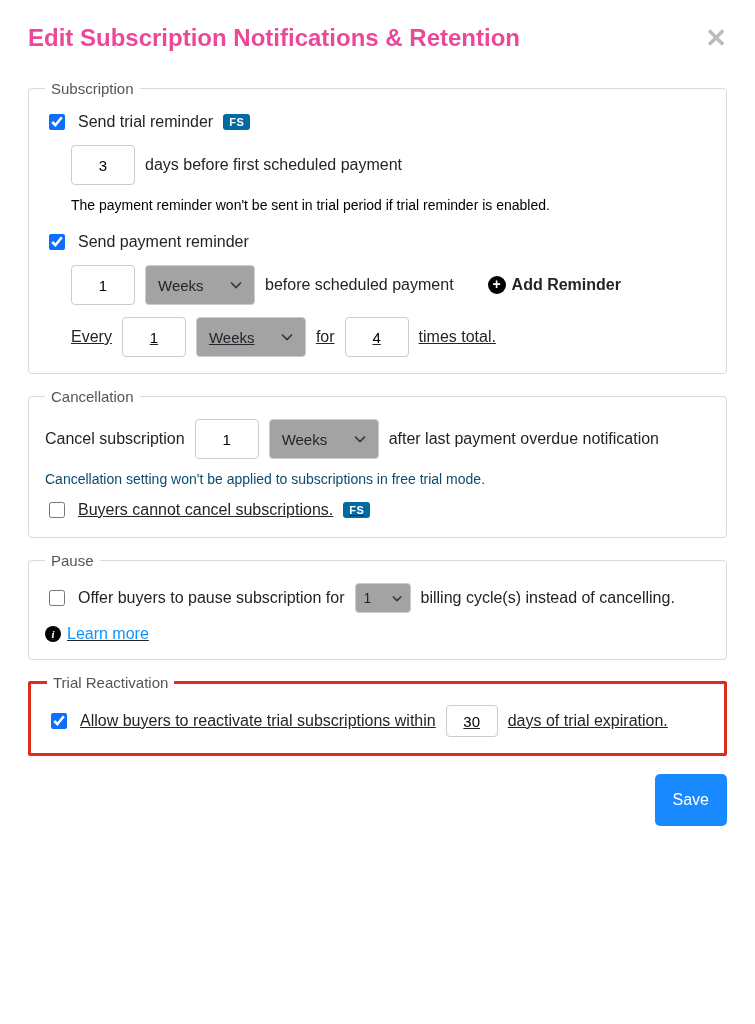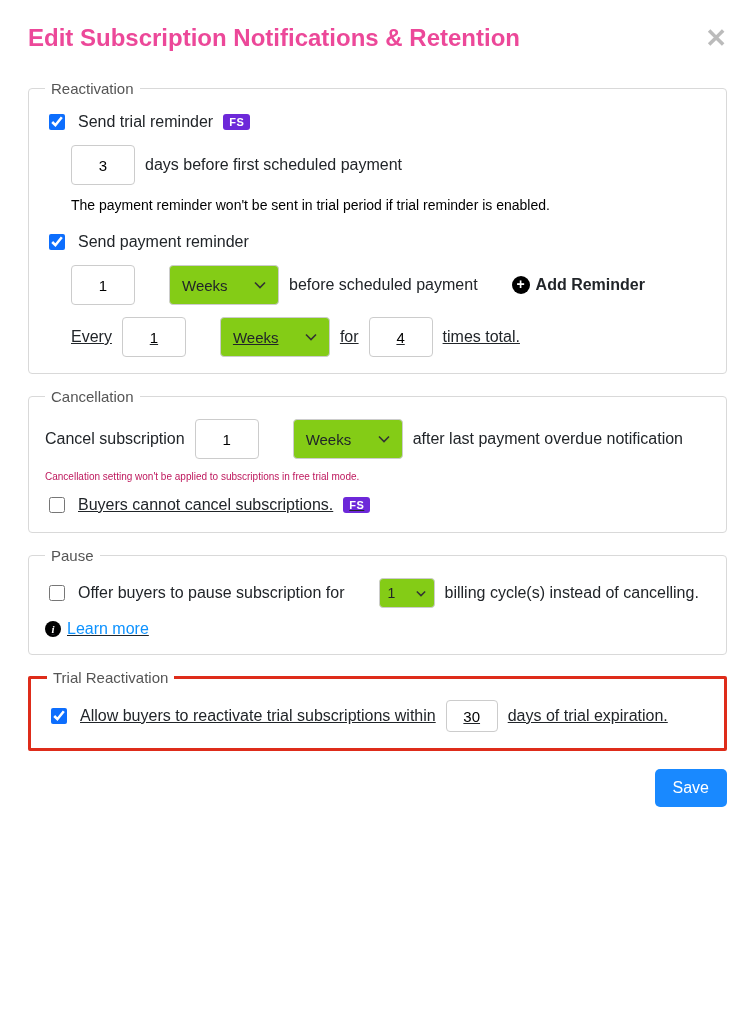--- a/index.html
+++ b/index.html
@@ -74,53 +74,52 @@
     align-items: center;
     justify-content: space-between;
     height: 40px;
     min-width: 110px;
     border: 1px solid #ccc;
     border-radius: 4px;
     padding: 0 12px;
     font-size: 15px;
     cursor: pointer;
     gap: 10px;
-    background: #84cc16;
-    margin-left: 24px;
+    background: #a3a3a3;
   }
   .select-sm {
     height: 30px;
     min-width: 56px;
     padding: 0 8px;
     font-size: 14px;
   }
   .chevron {
     display: inline-block;
   }
   .chevron svg { display: block; }
   .fs-badge {
     display: inline-flex;
     align-items: center;
     justify-content: center;
-    background: #6d28d9;
+    background: #0369a1;
     color: #fff;
     font-size: 11px;
     font-weight: 700;
     padding: 2px 6px;
     border-radius: 3px;
     letter-spacing: 0.5px;
   }
   .help-text {
     font-size: 14px;
     color: #000000;
     margin: 8px 0 18px 26px;
   }
   .help-text-block {
-    font-size: 10px;
-    color: #be185d;
+    font-size: 14px;
+    color: #0c4a6e;
     margin: 6px 0 12px 0;
   }
   .add-reminder {
     display: inline-flex;
     align-items: center;
     gap: 6px;
     font-size: 16px;
     font-weight: 600;
     cursor: pointer;
     margin-left: 24px;
@@ -164,37 +163,37 @@
   .footer {
     display: flex;
     justify-content: flex-end;
     margin-top: 18px;
   }
   .save-btn {
     background: #1989ff;
     color: #fff;
     border: none;
     border-radius: 5px;
-    padding: 10px 18px;
+    padding: 17px 18px;
     font-size: 16px;
     font-weight: 500;
     cursor: pointer;
   }
   .label-text { font-size: 16px; }
 </style>
 </head>
 <body>
 
 <div class="header">
   <div class="title">Edit Subscription Notifications &amp; Retention</div>
   <div class="close-icon">✕</div>
 </div>
 
 <fieldset>
-  <legend>Reactivation</legend>
+  <legend>Subscription</legend>
 
   <div class="row">
     <input type="checkbox" checked="" style="">
     <span class="label-text">Send trial reminder</span>
     <span class="fs-badge">FS</span>
   </div>
   <div class="row indent">
     <input class="num-input" value="3" style="">
     <span>days before first scheduled payment</span>
   </div>

